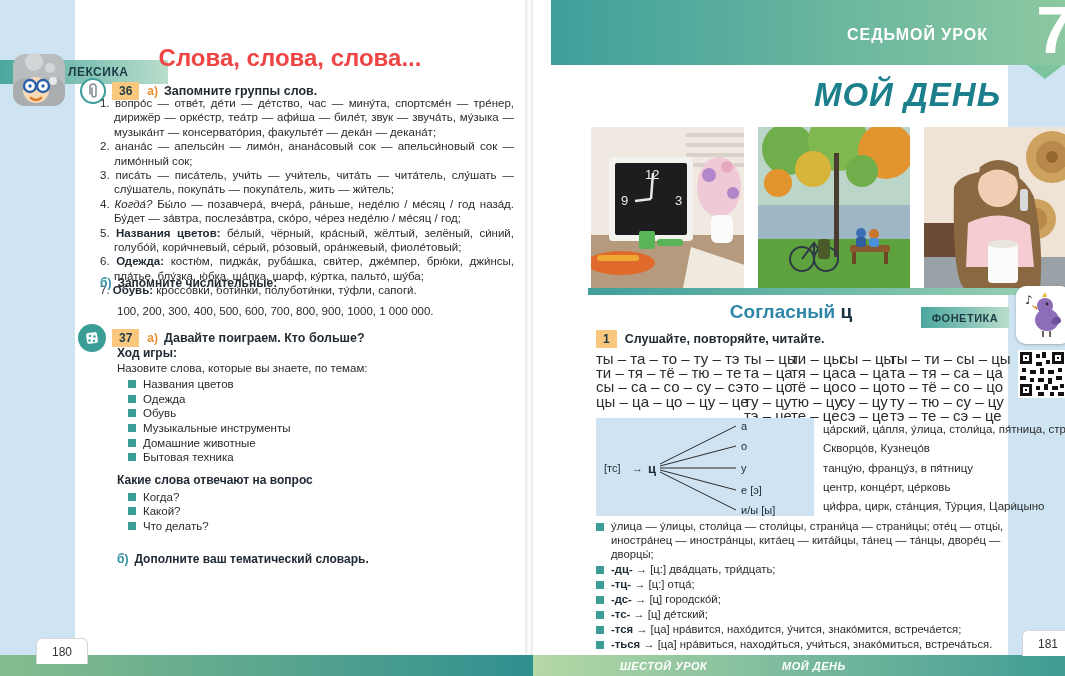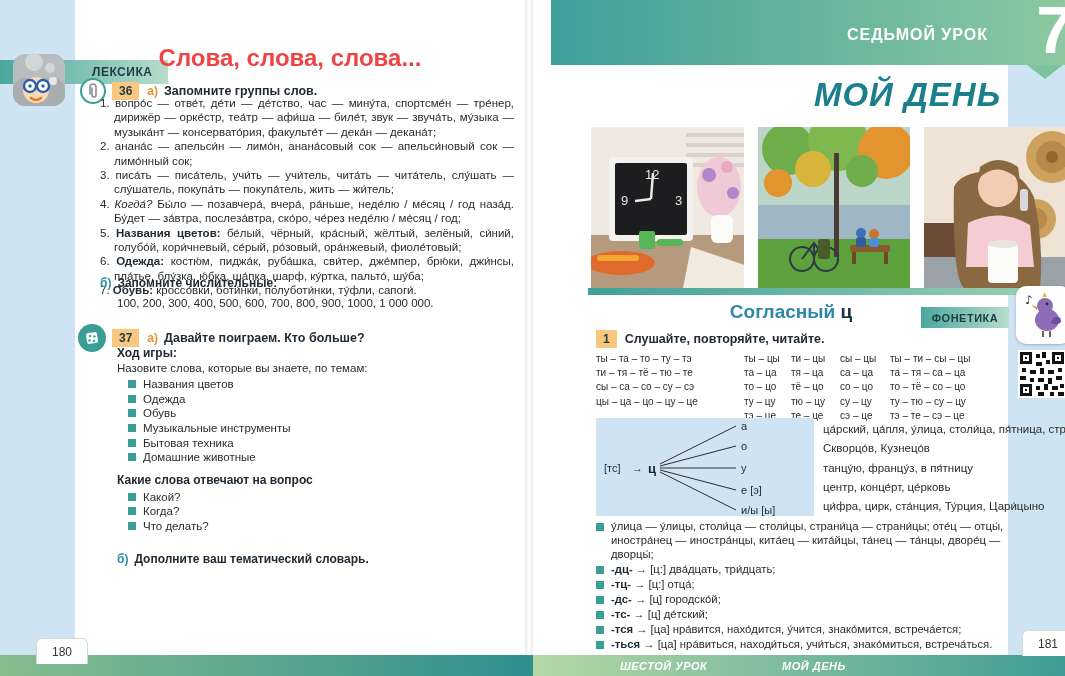--- a/index.html
+++ b/index.html
@@ -10,21 +10,21 @@
   
   .page-left  { position:absolute; left:0;   top:0; width:525px; height:676px; background:#fff; }
   .page-right { position:absolute; left:551px; top:0; width:532px; height:539px; background:#fff; }
   .seam { position:absolute; left:525px; top:0; width:8px; height:655px; background:linear-gradient(90deg,#e9e9e9,#ffffff,#e9e9e9); }
 
   .strip-left  { position:absolute; left:0; top:0; width:75px; height:655px; background:#cfe4f2; }
   .strip-right { position:absolute; right:0; top:127px; width:75px; height:528px; background:#cfe4f2; }
 
   
   .lexika-band { position:absolute; left:0; top:60px; width:168px; height:24px;
-    background:linear-gradient(90deg,#4aa79e,#b9ddcb); display:flex; align-items:center; padding-left:92px;
+    background:linear-gradient(90deg,#4aa79e,#b9ddcb); display:flex; align-items:center; padding-left:68px;
     font-size:12px; font-weight:bold; color:#1d3b45; letter-spacing:.5px; }
   .mascot { position:absolute; left:12px; top:48px; width:54px; height:64px; }
   .lp-title { position:absolute; left:140px; top:44px; width:300px; text-align:center;
     font-size:24px; font-weight:bold; color:#ef4444; }
 
   .ex-header { position:absolute; display:flex; align-items:center; }
   .clip-circle { width:26px; height:26px; border-radius:50%; border:2px solid #3a9e97; background:#fff;
     display:flex; align-items:center; justify-content:center; margin-right:6px; }
   .dice-circle { width:28px; height:28px; border-radius:50%; background:#3a9e97;
     display:flex; align-items:center; justify-content:center; margin-right:6px; }
@@ -35,21 +35,21 @@
   .ex-instruction { font-weight:bold; font-size:12.5px; color:#222b33; }
 
   .word-list { position:absolute; left:100px; top:96px; width:414px; font-size:11.5px; line-height:14.4px;
     color:#2b2b2b; }
   .word-item { padding-left:14px; text-indent:-14px; text-align:justify; }
   .wi-num { color:#2b2b2b; }
   .wi-prefix-b { font-weight:bold; color:#222b33; }
   .wi-prefix-i { font-style:italic; color:#2b2b2b; }
 
   .numerals-title { position:absolute; left:100px; top:276px; font-size:12px; }
-  .numerals-line  { position:absolute; left:117px; top:297px; font-size:11.5px; color:#2b2b2b; }
+  .numerals-line  { position:absolute; left:117px; top:305px; font-size:11.5px; color:#2b2b2b; }
 
   .game-block { font-size:11.5px; color:#2b2b2b; }
   .bold-line { font-weight:bold; color:#222b33; font-size:12px; }
   .bullet-row { display:flex; align-items:center; height:14.6px;margin-left:11px; }
   .sq { width:8px; height:8px; background:#3a9e97; margin-right:7px; flex:0 0 auto; }
 
   .pageno { position:absolute; background:#fff; border:1px solid #d7d7d7; border-bottom:none;
     border-radius:6px 6px 0 0; width:52px; height:26px; display:flex; align-items:center; justify-content:center;
     font-size:12px; color:#333; z-index:5; }
 
@@ -76,21 +76,21 @@
   .sh-main { color:#2e86a8; }
   .sh-letter { color:#16323f; }
   .fonetika-band { position:absolute; left:370px; top:307px; width:88px; height:21px;
     background:linear-gradient(90deg,#4aa79e,#b9ddcb); display:flex; align-items:center; justify-content:center;
     font-size:11px; font-weight:bold; color:#1d3b45; letter-spacing:.5px; }
   .bird-icon { position:absolute; left:465px; top:286px; width:54px; height:58px; background:#fff;
     border-radius:10px; box-shadow:0 1px 3px rgba(0,0,0,.25); display:flex; align-items:center; justify-content:center; }
   .qr { position:absolute; left:467px; top:350px; width:48px; height:48px; background:#fff; }
 
   .ex1-header { left:45px; top:330px; }
-  .syl-col { position:absolute; font-size:10px; color:#2b2b2b; line-height:14.2px; white-space:nowrap; }
+  .syl-col { position:absolute; font-size:15px; color:#2b2b2b; line-height:14.2px; white-space:nowrap; }
 
   .diagram-box { position:absolute; left:45px; top:418px; width:218px; height:98px; background:#cfe3f2; }
   .diagram-box svg text { font-family:"Liberation Sans",sans-serif; fill:#1c2b33; }
   .examples { position:absolute; left:272px; top:420px; font-size:11.5px; color:#2b2b2b; line-height:19.3px;
     white-space:nowrap; }
 
   .notes { position:absolute; left:45px; top:520px; width:432px; font-size:11.3px; color:#2b2b2b;
     line-height:13.9px; }
   .note-row { display:flex; margin-bottom:1.2px; }
   .note-row .sq { margin-top:3px; }
@@ -192,36 +192,36 @@
         <div class="bullet-row">
             <span class="sq"></span>
             <span>Обувь</span>
           </div>
         <div class="bullet-row">
             <span class="sq"></span>
             <span>Музыкальные инструменты</span>
           </div>
         <div class="bullet-row">
             <span class="sq"></span>
+            <span>Домашние животные</span>
+          </div>
+        <div class="bullet-row">
+            <span class="sq"></span>
             <span>Бытовая техника</span>
-          </div>
-        <div class="bullet-row">
-            <span class="sq"></span>
-            <span>Домашние животные</span>
           </div>
       </div>
       <div class="bold-line" style="margin-top:8px;">Какие слова отвечают на вопрос</div>
       <div style="margin-top:3px;">
         <div class="bullet-row">
             <span class="sq"></span>
+            <span>Когда?</span>
+          </div>
+        <div class="bullet-row">
+            <span class="sq"></span>
             <span>Какой?</span>
-          </div>
-        <div class="bullet-row">
-            <span class="sq"></span>
-            <span>Когда?</span>
           </div>
         <div class="bullet-row">
             <span class="sq"></span>
             <span>Что делать?</span>
           </div>
       </div>
       <div style="margin-top:19px;">
         <span class="b-label">б)</span><b style="color:#222b33; font-size:12px;">Дополните ваш тематический словарь.</b>
       </div>
     </div>

